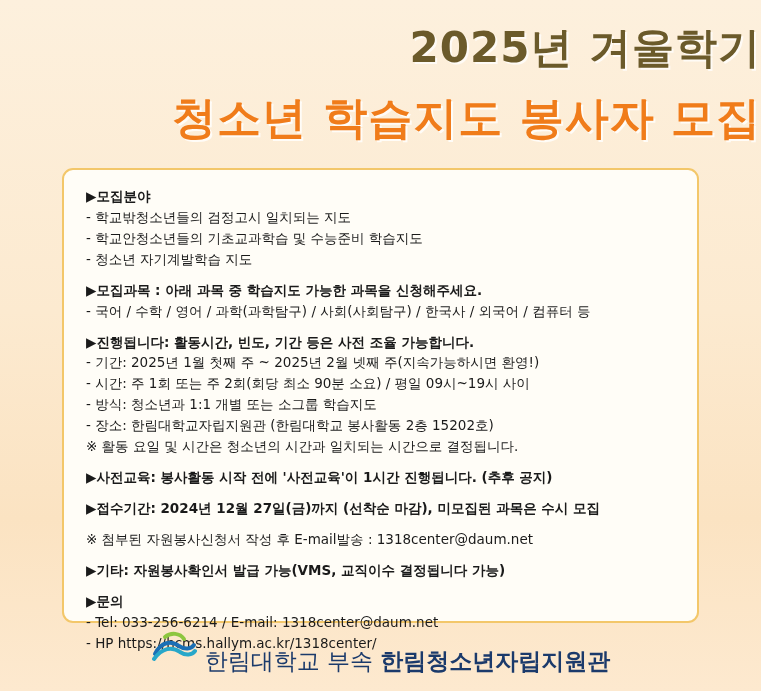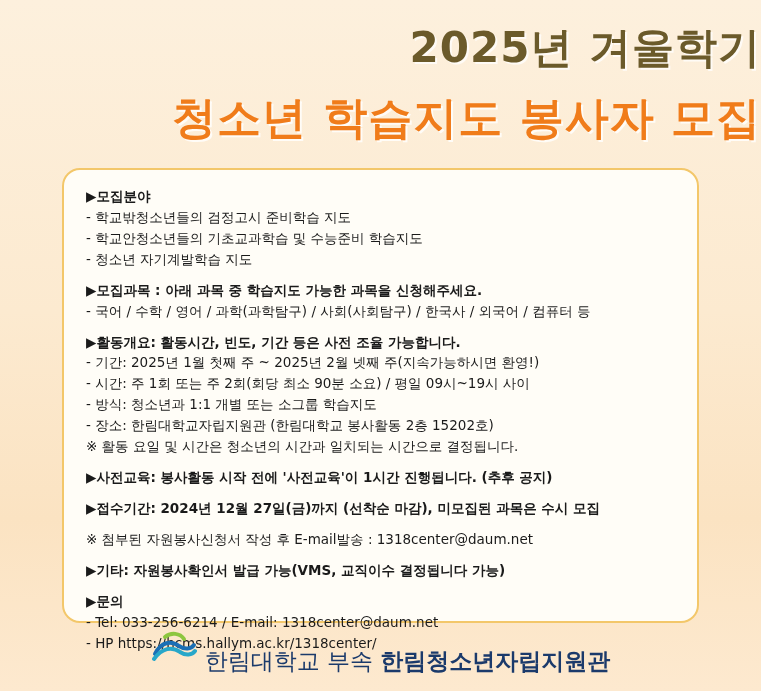--- a/index.html
+++ b/index.html
@@ -42,21 +42,21 @@
     text-shadow: 2px 2px 0 rgba(255,255,255,0.8);
   }
   .body-card {
     position: absolute;
     left: 62px;
     top: 168px;
     width: 637px;
     height: 455px;
     background: #fffdf7;
     border: 2px solid #f3c76a;
-    border-radius: 18px;
+    border-radius: 11px;
     box-sizing: border-box;
     padding: 16px 20px 10px 22px;
   }
   .section {
     margin-bottom: 10px;
   }
   .sec-head {
     font-size: 13.5px;
     font-weight: bold;
     color: #1a1a1a;
@@ -103,30 +103,30 @@
 <div class="poster">
 
   <div class="title-block">
     <div class="title-line1">2025년 겨울학기</div>
     <div class="title-line2">청소년 학습지도 봉사자 모집</div>
   </div>
 
   <div class="body-card" id="body-card">
       <div class="section">
         <div class="sec-head">▶모집분야</div>
-        <div class="sec-line">- 학교밖청소년들의 검정고시 준비학습 지도</div>
+        <div class="sec-line">- 학교밖청소년들의 검정고시 일치되는 지도</div>
         <div class="sec-line">- 학교안청소년들의 기초교과학습 및 수능준비 학습지도</div>
         <div class="sec-line">- 청소년 자기계발학습 지도</div>
       </div>
       <div class="section">
         <div class="sec-head">▶모집과목 : 아래 과목 중 학습지도 가능한 과목을 신청해주세요.</div>
         <div class="sec-line">- 국어 / 수학 / 영어 / 과학(과학탐구) / 사회(사회탐구) / 한국사 / 외국어 / 컴퓨터 등</div>
       </div>
       <div class="section">
-        <div class="sec-head">▶활동개요: 활동시간, 빈도, 기간 등은 사전 조율 가능합니다.</div>
+        <div class="sec-head">▶진행됩니다: 활동시간, 빈도, 기간 등은 사전 조율 가능합니다.</div>
         <div class="sec-line">- 기간: 2025년 1월 첫째 주 ~ 2025년 2월 넷째 주(지속가능하시면 환영!)</div>
         <div class="sec-line">- 시간: 주 1회 또는 주 2회(회당 최소 90분 소요) / 평일 09시~19시 사이</div>
         <div class="sec-line">- 방식: 청소년과 1:1 개별 또는 소그룹 학습지도</div>
         <div class="sec-line">- 장소: 한림대학교자립지원관 (한림대학교 봉사활동 2층 15202호)</div>
         <div class="sec-line">※ 활동 요일 및 시간은 청소년의 시간과 일치되는 시간으로 결정됩니다.</div>
       </div>
       <div class="section">
         <div class="sec-head">▶사전교육: 봉사활동 시작 전에 '사전교육'이 1시간 진행됩니다. (추후 공지)</div>
       </div>
       <div class="section">

